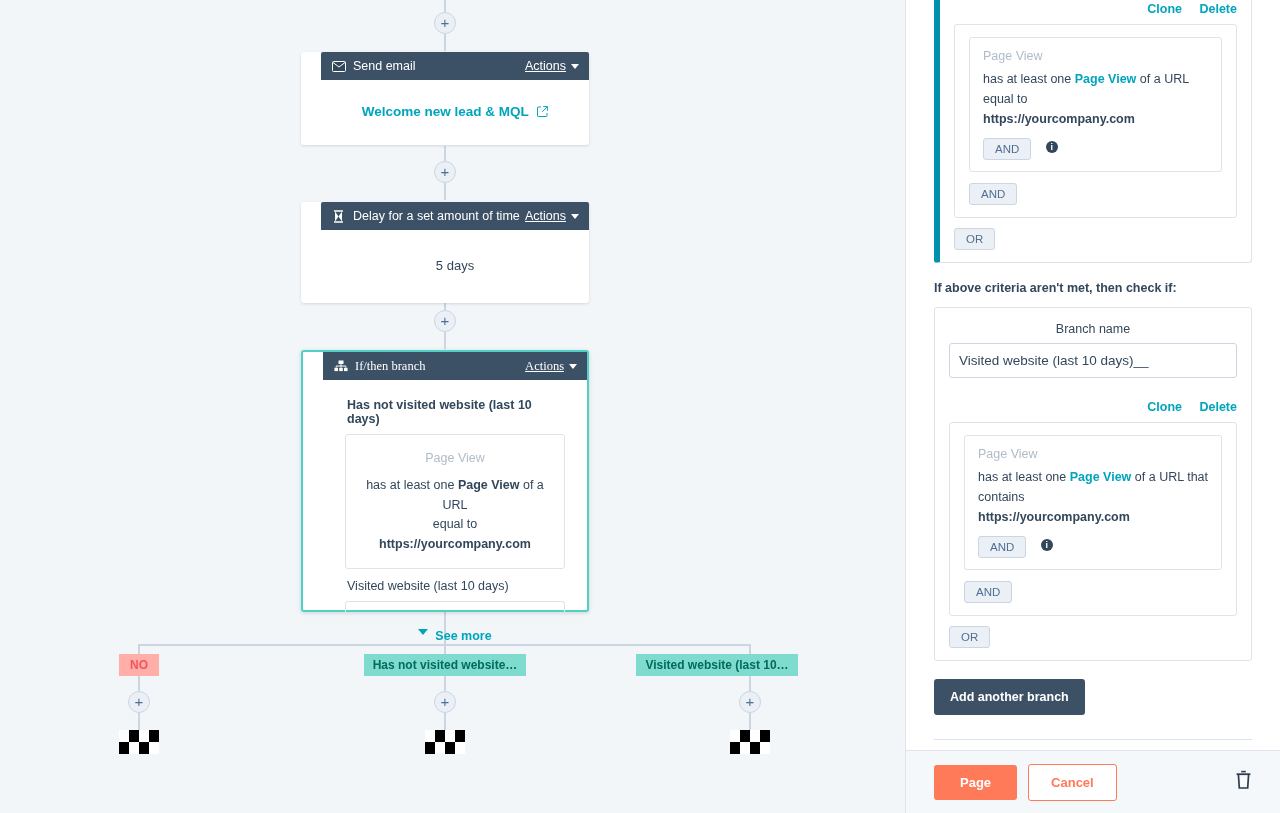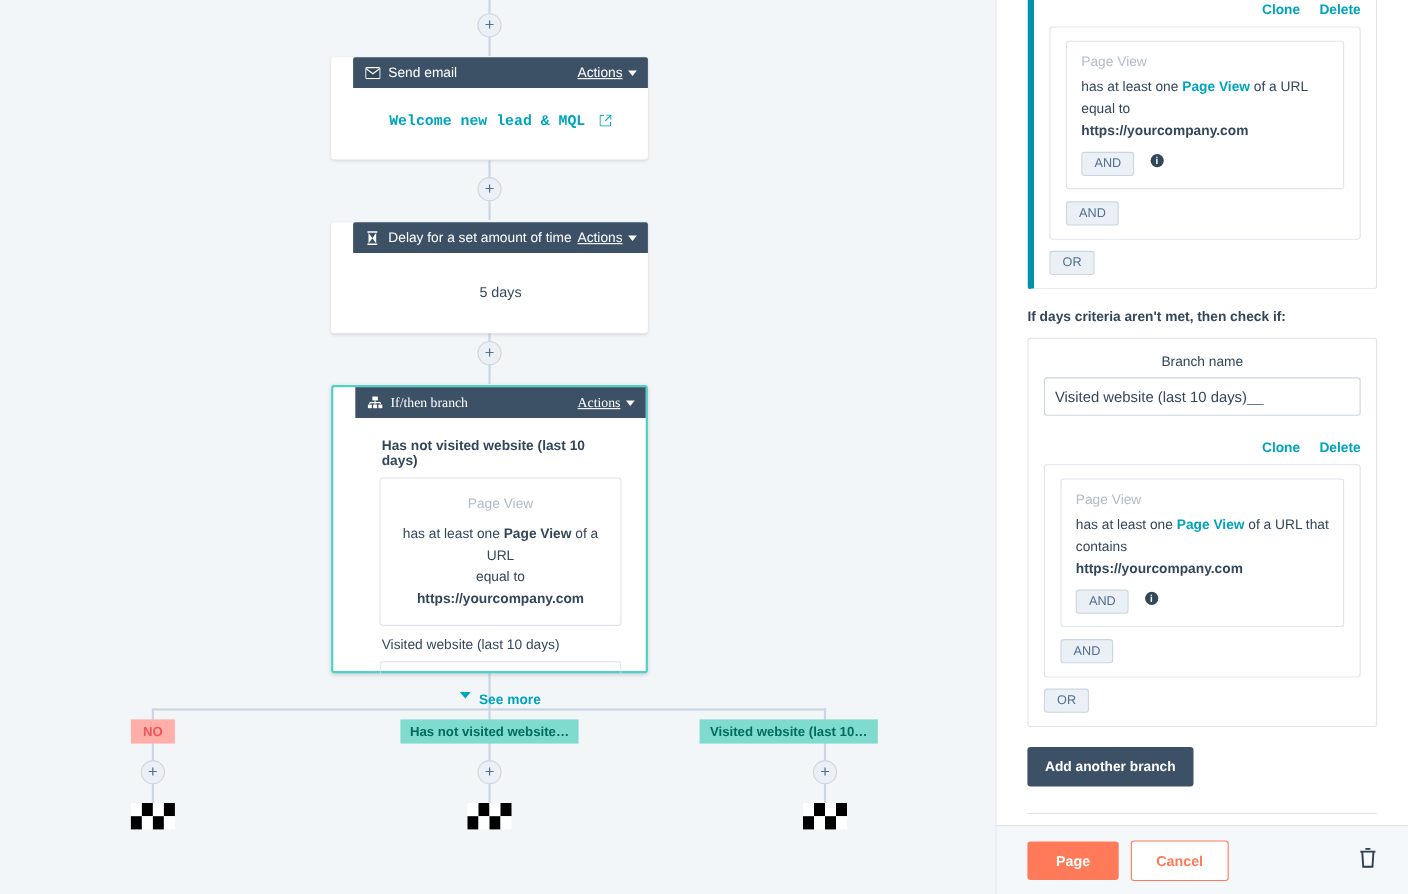--- a/index.html
+++ b/index.html
@@ -281,21 +281,21 @@
             <rect x="0.5" y="0.5" width="13" height="10" rx="1" fill="#33475b" stroke="#fff" stroke-width="1"></rect>
             <path d="M1 1.5 L7 6 L13 1.5" stroke="#fff" stroke-width="1" fill="none"></path>
           </svg>
       </span>
       <span class="hdr-title">Send email</span>
       <span class="actions">
         <span class="lbl">Actions</span>
         <span class="caret"></span>
       </span>
     </div>
-    <div class="card-body" style="padding:10px 12px 16px;font-family:Liberation Mono, monospace;">
+    <div class="card-body" style="padding:10px 12px 16px;">
       <span class="email-link">
         <span>Welcome new lead &amp; MQL</span>
         <span style="margin-left:5px;">
           <svg width="11" height="11" viewBox="0 0 11 11" style="vertical-align:-1px;">
               <path d="M4 1 H1.2 A0.7 0.7 0 0 0 0.5 1.7 V9.8 A0.7 0.7 0 0 0 1.2 10.5 H9.3 A0.7 0.7 0 0 0 10 9.8 V7" stroke="#00a4bd" stroke-width="1" fill="none"></path>
               <path d="M6.2 0.6 H10.4 V4.8" stroke="#00a4bd" stroke-width="1" fill="none"></path>
               <path d="M10.2 0.8 L5.2 5.8" stroke="#00a4bd" stroke-width="1" fill="none"></path>
             </svg>
         </span>
       </span>
@@ -412,21 +412,21 @@
             </div>
             <span class="pill">AND</span>
             <span class="info-dot">i</span>
           </div>
           <span class="pill" style="margin-top:0;">AND</span>
         </div>
         <span class="pill or-pill">OR</span>
       </div>
 
       
-      <div class="section-head">If days criteria aren't met, then check if:</div>
+      <div class="section-head">If above criteria aren't met, then check if:</div>
 
       
       <div class="plain-branch-card">
         <div class="field-label">Branch name</div>
         <input class="text-input" value="Visited website (last 10 days)__" style="">
         <div class="clone-delete" style="padding-top:22px;">
           <a>Clone</a>
           <a>Delete</a>
         </div>
         <div class="filter-group">

